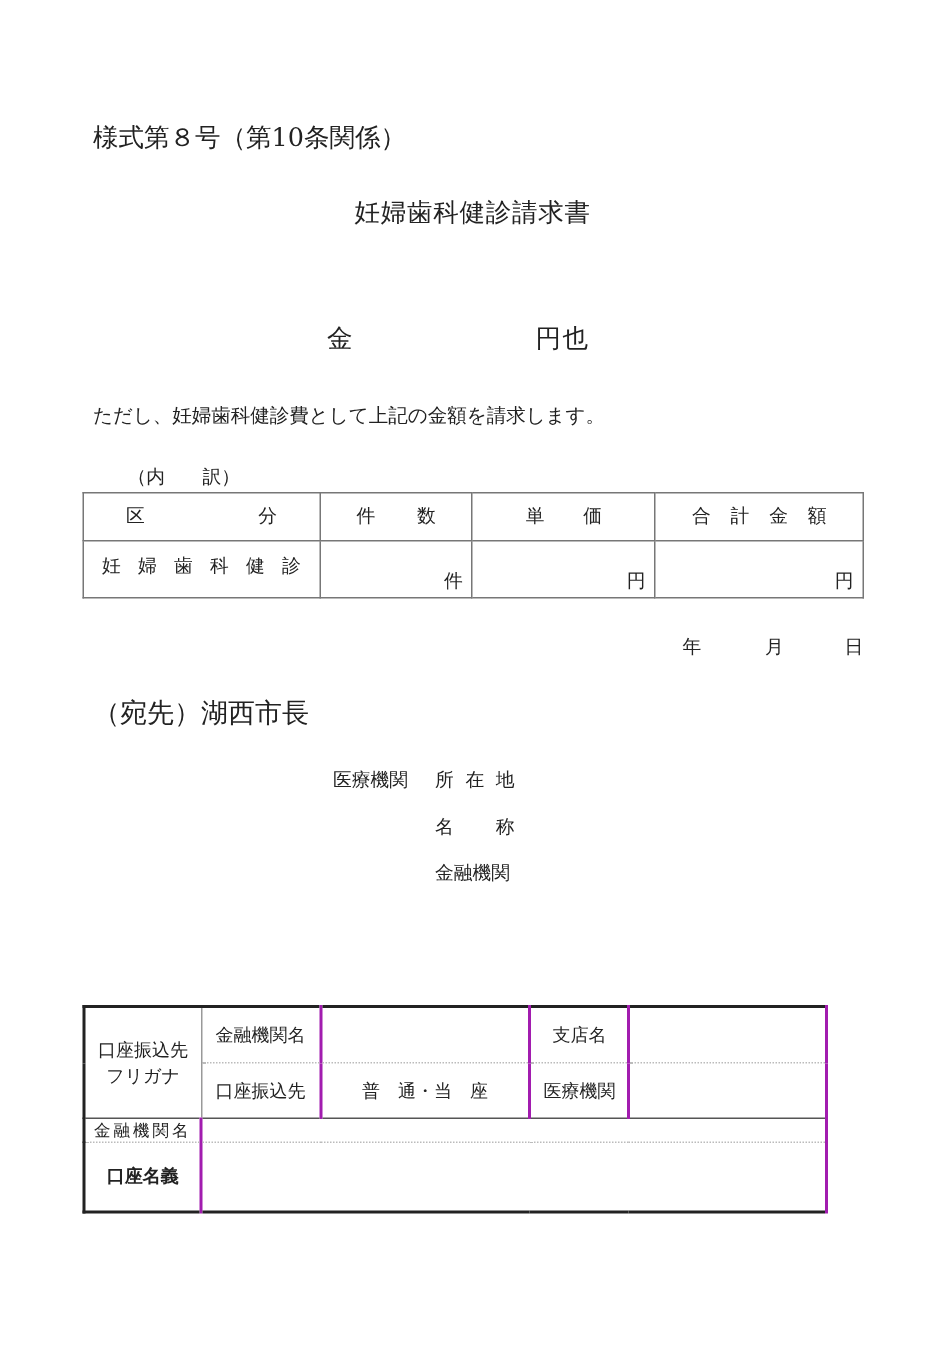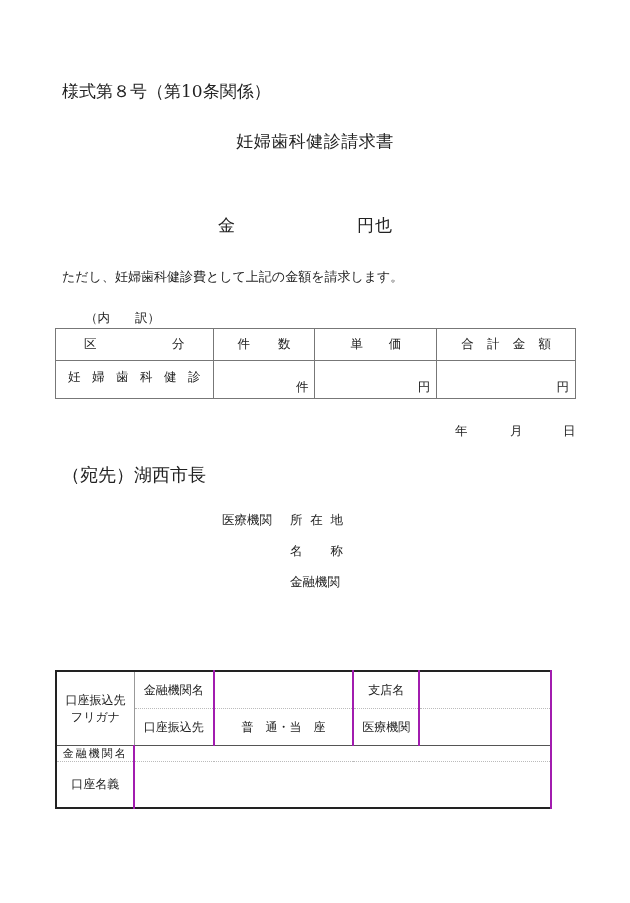--- a/index.html
+++ b/index.html
@@ -30,21 +30,21 @@
   .inst-field { left: 290px; font-size: 12.5px; }
   .inst-field.addr { top: 512px; width: 53px; display: flex; justify-content: space-between; }
   .inst-field.name { top: 543px; width: 53px; display: flex; justify-content: space-between; }
   .inst-field.rep { top: 574px; }
 
   .bank-table { left: 55px; top: 670px; width: 497px; font-size: 12px; border: 2px solid #222; }
   .bank-table td { border-left: 1px solid #999; border-right: 2px solid #a21caf; padding: 0; text-align: center; }
   .bank-table .r1 td { height: 36px; border-bottom: 1px dotted #bbb; }
   .bank-table .r2 td { height: 36px; border-bottom: 1px solid #555; }
   .bank-table .r3 td { height: 15px; border-bottom: 1px dotted #bbb; font-size: 11px; letter-spacing: 2px; }
-  .bank-table .r4 td { height: 45px; }
+  .bank-table .r4 td { height: 45px; font-weight: bold; }
   .bank-table td.left-head { border-right: 1px solid #999; line-height: 17px; }
 </style>
 </head>
 <body>
 
 <div class="abs form-no">様式第８号（第10条関係）</div>
 <div class="abs title">妊婦歯科健診請求書</div>
 
 <div class="abs kin">金</div>
 <div class="abs" style="left:245px;top:212px;width:115px;height:22px;"></div>

